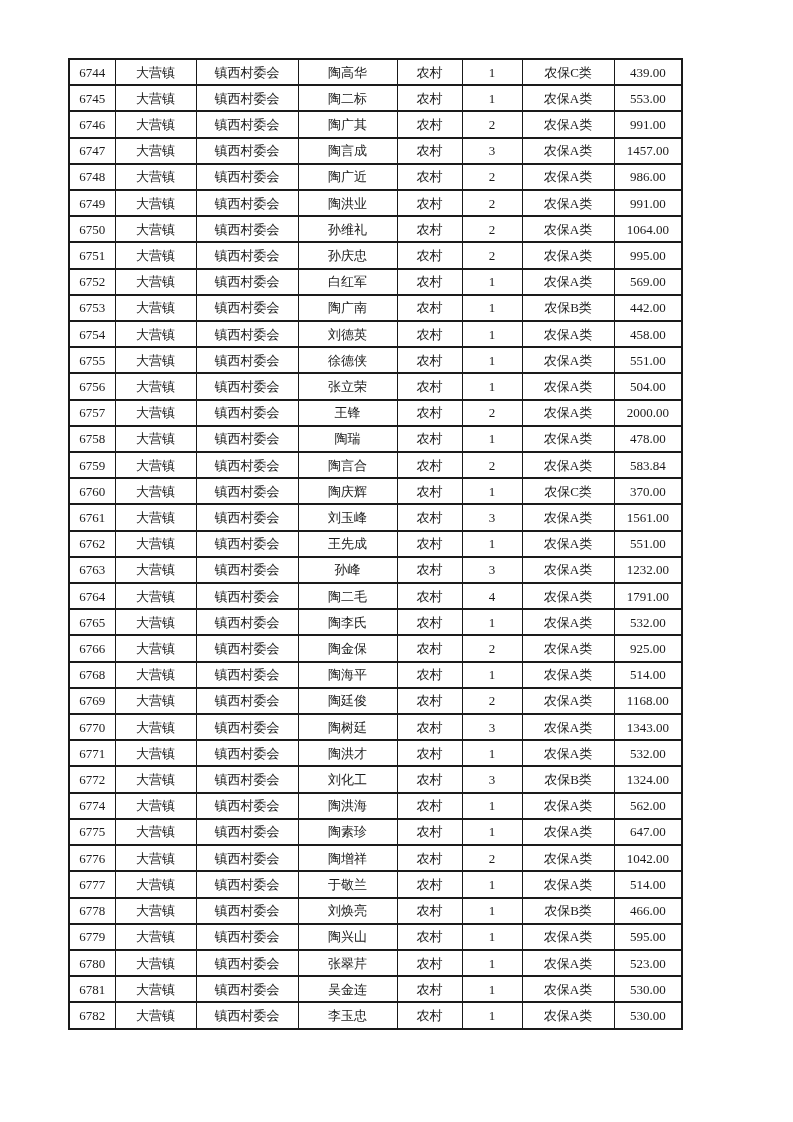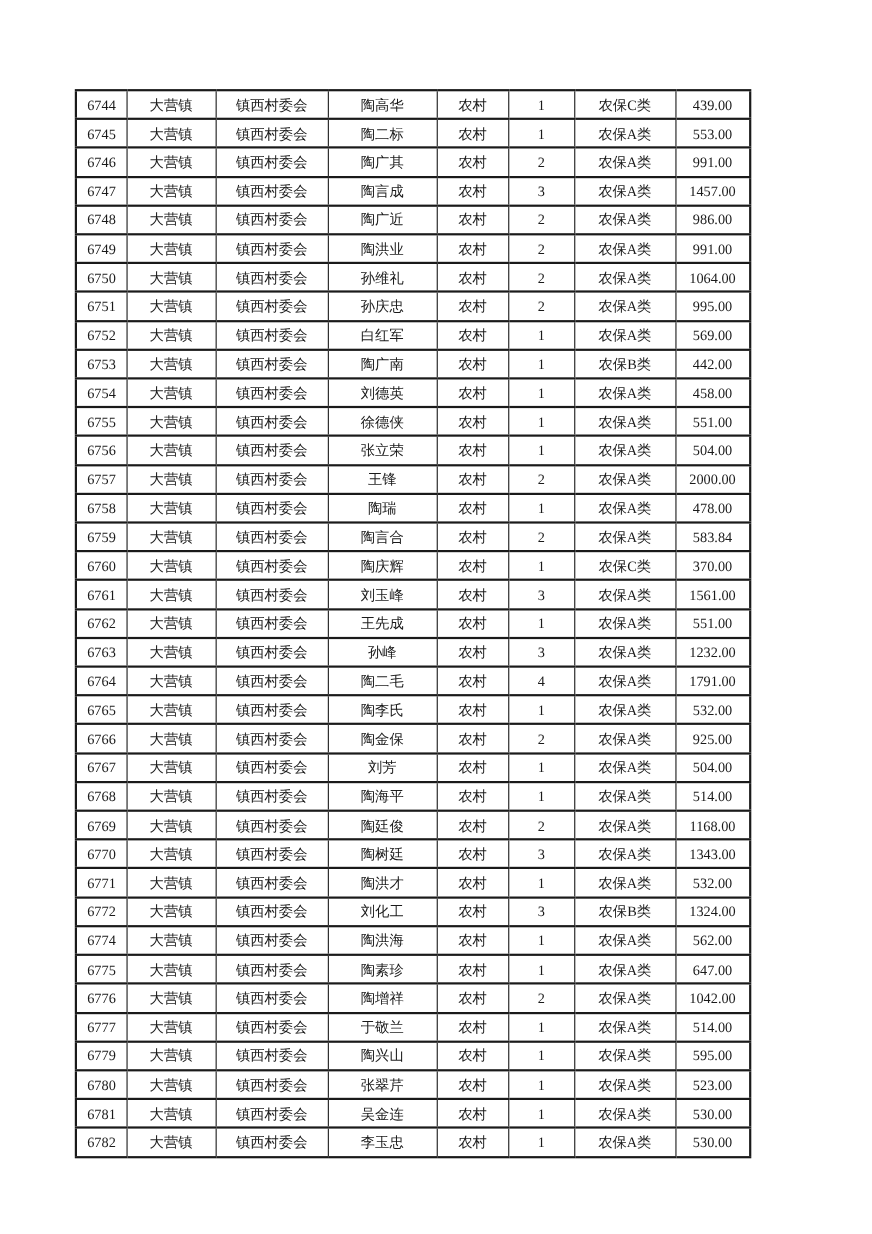--- a/index.html
+++ b/index.html
@@ -12,21 +12,21 @@
     width: 793px;
     height: 1122px;
     background: #ffffff;
     font-family: "Liberation Serif", "DejaVu Serif", serif;
     color: #1a1a1a;
     overflow: hidden;
   }
   table.record-table {
     position: absolute;
     left: 68px;
-    top: 81px;
+    top: 58px;
     width: 613px;
     height: 972px;
     border-collapse: collapse;
     table-layout: fixed;
     border: 2px solid #1a1a1a;
   }
   table.record-table td {
     border: 1px solid #1a1a1a;
     border-top-width: 2px;
     border-bottom-width: 2px;
@@ -279,30 +279,20 @@
           <td>6766</td>
           <td>大营镇</td>
           <td>镇西村委会</td>
           <td>陶金保</td>
           <td>农村</td>
           <td>2</td>
           <td>农保A类</td>
           <td>925.00</td>
         </tr>
         <tr>
-          <td>6767</td>
-          <td>大营镇</td>
-          <td>镇西村委会</td>
-          <td>刘芳</td>
-          <td>农村</td>
-          <td>1</td>
-          <td>农保A类</td>
-          <td>504.00</td>
-        </tr>
-        <tr>
           <td>6768</td>
           <td>大营镇</td>
           <td>镇西村委会</td>
           <td>陶海平</td>
           <td>农村</td>
           <td>1</td>
           <td>农保A类</td>
           <td>514.00</td>
         </tr>
         <tr>
@@ -377,20 +367,30 @@
         </tr>
         <tr>
           <td>6777</td>
           <td>大营镇</td>
           <td>镇西村委会</td>
           <td>于敬兰</td>
           <td>农村</td>
           <td>1</td>
           <td>农保A类</td>
           <td>514.00</td>
+        </tr>
+        <tr>
+          <td>6778</td>
+          <td>大营镇</td>
+          <td>镇西村委会</td>
+          <td>刘焕亮</td>
+          <td>农村</td>
+          <td>1</td>
+          <td>农保B类</td>
+          <td>466.00</td>
         </tr>
         <tr>
           <td>6779</td>
           <td>大营镇</td>
           <td>镇西村委会</td>
           <td>陶兴山</td>
           <td>农村</td>
           <td>1</td>
           <td>农保A类</td>
           <td>595.00</td>

